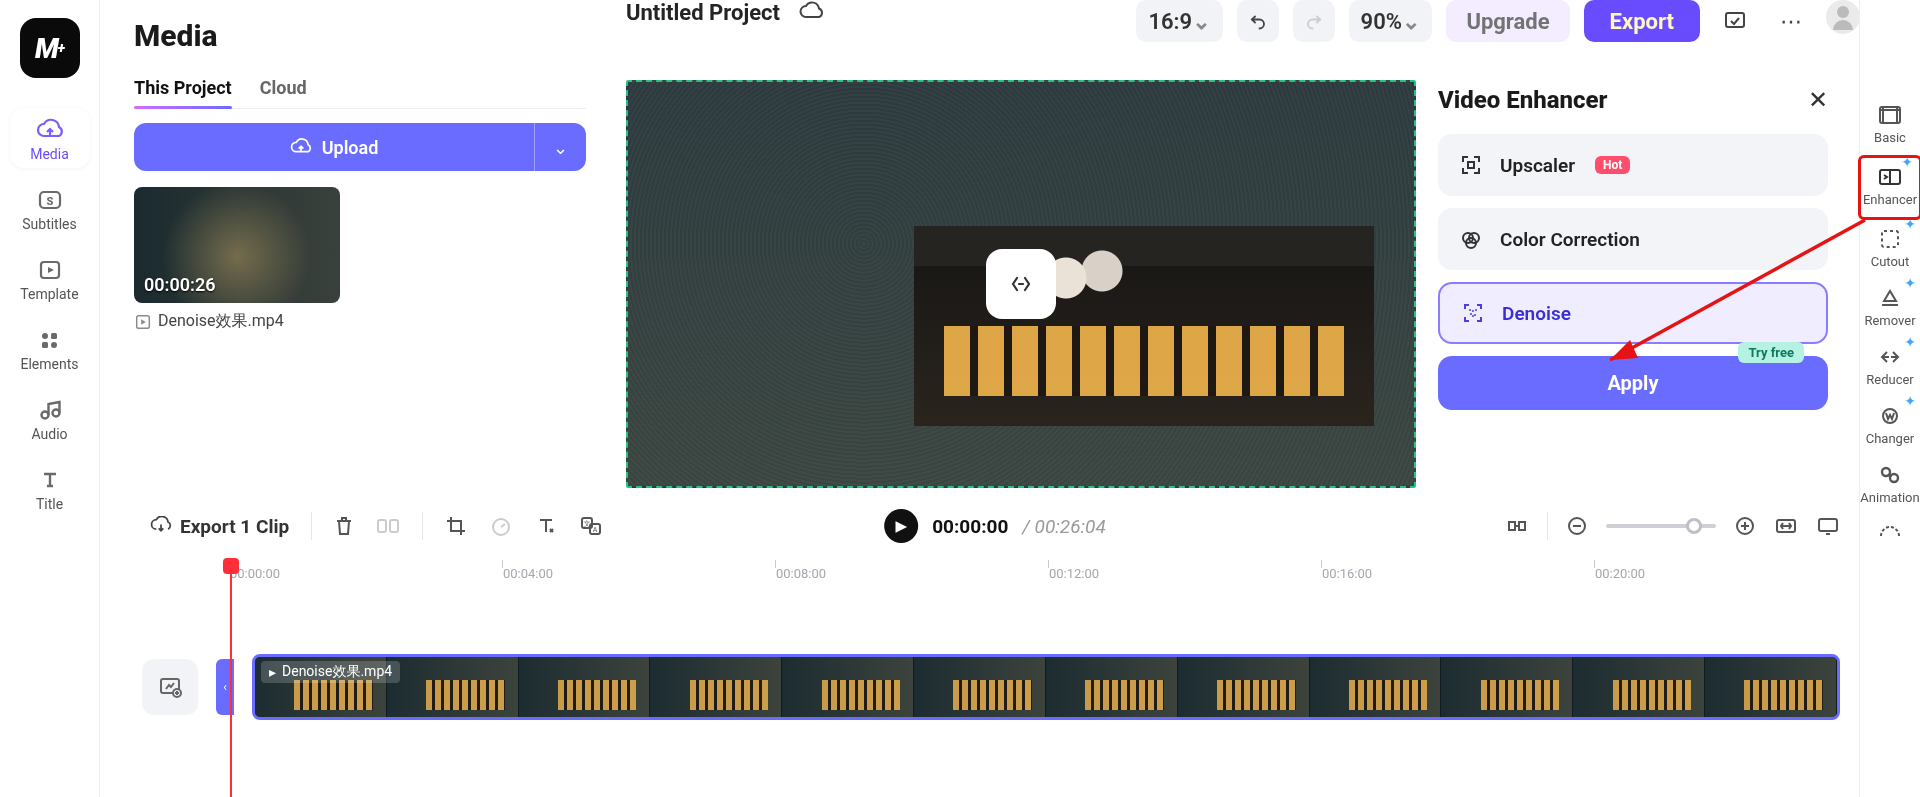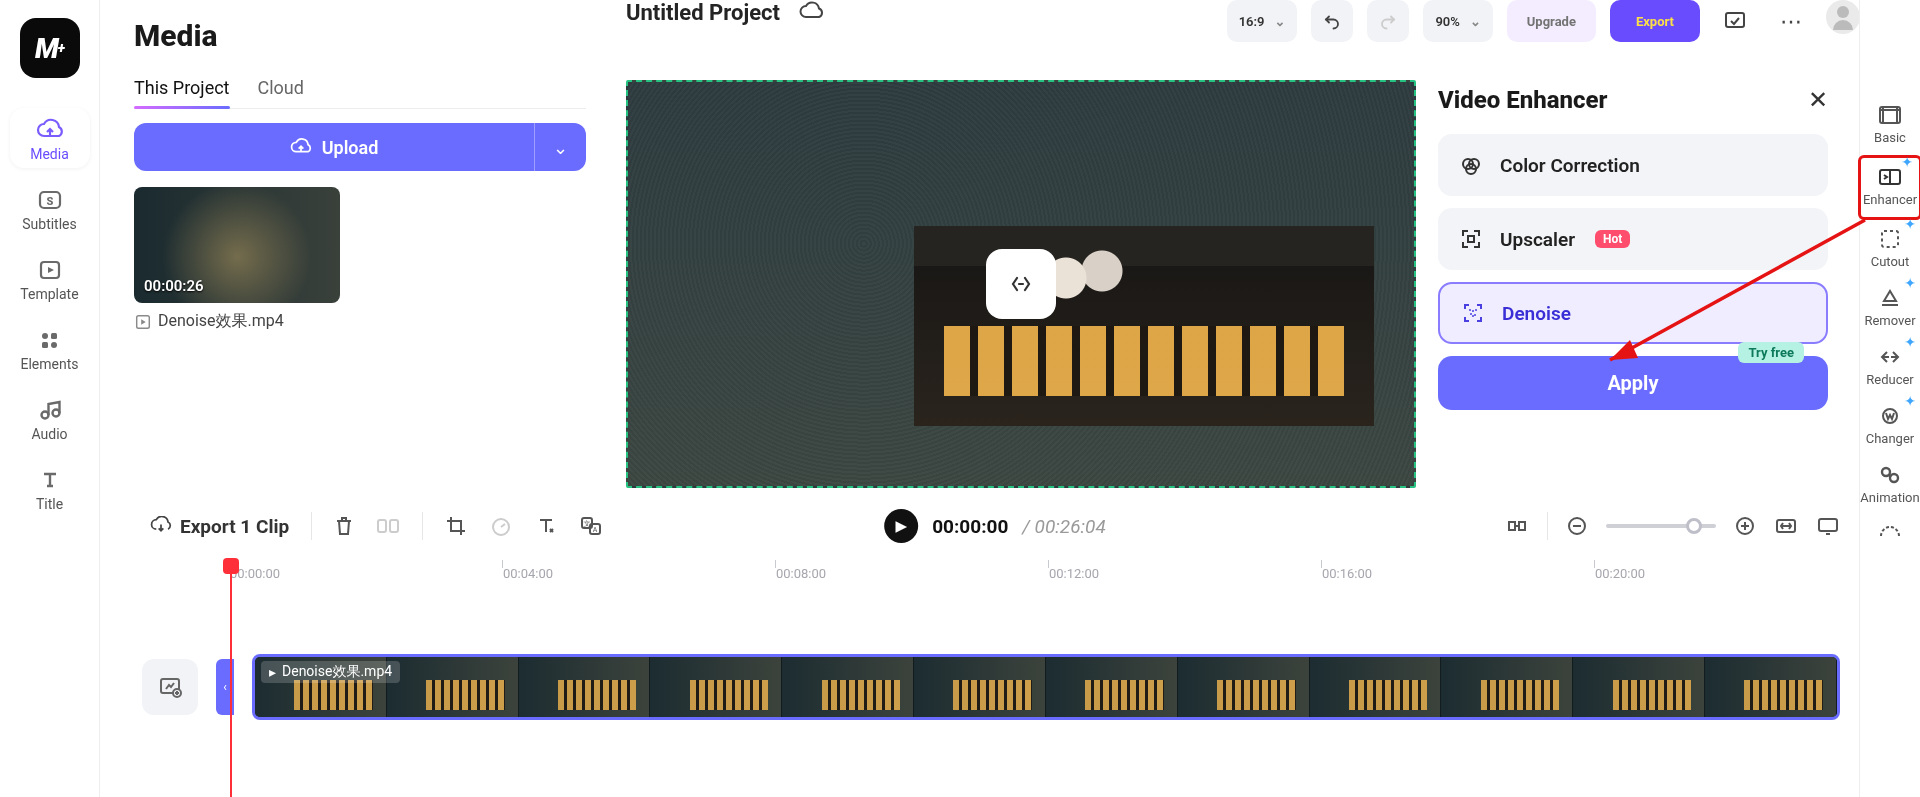--- a/index.html
+++ b/index.html
@@ -9,44 +9,44 @@
 .nav-left { position: absolute; left: 0; top: 0; width: 100px; height: 797px; border-right: 1px solid #eee; display: flex; flex-direction: column; align-items: center; padding-top: 18px; gap: 10px; }
 .logo { width: 60px; height: 60px; background: #0a0a0a; border-radius: 16px; display: flex; align-items: center; justify-content: center; color: #fff; font-weight: 900; font-size: 28px; font-style: italic; letter-spacing: -1px; }
 .nav-item { width: 80px; display: flex; flex-direction: column; align-items: center; gap: 4px; padding: 10px 0 6px; border-radius: 14px; color: #555; cursor: pointer; font-size: 14px; }
 .nav-item.active { background: #fff; color: #6a4cff; box-shadow: 0 1px 4px rgba(0,0,0,.06); }
 .nav-item .ic { font-size: 26px; }
 
 
 .media-panel { position: absolute; left: 110px; top: 0; width: 500px; height: 520px; padding: 18px 24px 0 24px; }
 .media-title { font-size: 30px; font-weight: 800; color: #1a1a1a; margin-bottom: 24px; }
 .tabs { display: flex; gap: 28px; border-bottom: 1px solid #eee; margin-bottom: 14px; }
-.tab { padding-bottom: 10px; font-size: 18px; color: #666; font-weight: 400; cursor: pointer; }
+.tab { padding-bottom: 10px; font-size: 18px; color: #666; font-weight: 700; cursor: pointer; }
 .tab.active { color: #111; position: relative; }
 .tab.active::after { content: ""; position: absolute; left: 0; bottom: -1px; width: 100%; height: 3px; background: linear-gradient(90deg,#d46cff,#6a6cff); border-radius: 2px; }
 .upload-row { display: flex; gap: 0; margin-bottom: 16px; }
 .upload-btn { flex: 1; background: #6a6cff; color: #fff; border: none; border-radius: 12px 0 0 12px; height: 48px; font-size: 18px; font-weight: 600; display: flex; align-items: center; justify-content: center; gap: 10px; cursor: pointer; }
 .upload-more { width: 52px; background: #6a6cff; border: none; border-left: 1px solid rgba(255,255,255,.35); border-radius: 0 12px 12px 0; color: #fff; font-size: 18px; cursor: pointer; }
 .clip-card { width: 206px; }
 .clip-thumb { width: 206px; height: 116px; border-radius: 8px; background: linear-gradient(90deg,#1a2a2f,#3a413b); position: relative; overflow: hidden; }
 .clip-thumb::before { content: ""; position: absolute; inset: 0; background: radial-gradient(circle at 50% 60%, rgba(255,210,120,.35), transparent 60%); }
-.clip-dur { position: absolute; left: 10px; bottom: 8px; color: #fff; font-size: 15px; font-weight: 600; text-shadow: 0 1px 2px #000; }
+.clip-dur { position: absolute; left: 10px; bottom: 8px; color: #fff; font-size: 18px; font-weight: 600; text-shadow: 0 1px 2px #000; }
 .clip-name-row { display: flex; align-items: center; gap: 6px; margin-top: 8px; color: #444; font-size: 16px; }
 .clip-name-row .ic { color: #888; }
 
 
 .topbar { position: absolute; left: 626px; top: 0; right: 60px; height: 72px; display: flex; align-items: flex-start; }
 .proj-title { font-size: 22px; font-weight: 700; color: #242424; }
 .cloud-ic { margin-left: 18px; color: #444; font-size: 24px; }
 .spacer { flex: 1; }
-.chip { height: 42px; border-radius: 10px; background: #f2f3f6; display: flex; align-items: center; padding: 0 12px; gap: 10px; color: #333; font-size: 13px; font-weight: 600; margin-left: 14px; cursor: pointer; }
+.chip { height: 42px; border-radius: 10px; background: #f2f3f6; display: flex; align-items: center; padding: 0 12px; color: #333; font-size: 22px; font-weight: 600; margin-left: 14px; cursor: pointer; }
 .chip .caret { color: #888; }
 .hist { width: 42px; color: #444; justify-content: center; }
 .hist.disabled { color: #ccc; }
 .upgrade { background: #f3edff; color: #737373; font-weight: 700; padding: 0 20px; }
-.export-btn { background: #6a4cff; color: #fde047; font-weight: 700; padding: 0 26px; }
+.export-btn { background: #6a4cff; color: #fef9c3; font-weight: 700; padding: 0 26px; }
 .top-ic { width: 42px; height: 42px; display: flex; align-items: center; justify-content: center; color: #444; font-size: 22px; margin-left: 14px; cursor: pointer; }
 .avatar { width: 34px; height: 34px; border-radius: 50%; background: #eaeaea; position: relative; margin-left: 14px; }
 .avatar::before { content: ""; position: absolute; top: 6px; left: 50%; transform: translateX(-50%); width: 12px; height: 12px; border-radius: 50%; background: #bbb; }
 .avatar::after { content: ""; position: absolute; bottom: 4px; left: 50%; transform: translateX(-50%); width: 20px; height: 10px; border-radius: 10px 10px 0 0; background: #bbb; }
 
 
 .preview { position: absolute; left: 626px; top: 80px; width: 790px; height: 408px; background: linear-gradient(180deg,#2c3a3e,#3a4540); border: 2px dashed #26c281; border-radius: 2px; overflow: hidden; }
 .preview .noise { position: absolute; inset: 0; background: repeating-radial-gradient(circle at 30% 40%, rgba(255,255,255,.03) 0 2px, transparent 2px 4px); }
 .preview .house { position: absolute; right: 40px; bottom: 60px; width: 460px; height: 200px; background: linear-gradient(#1a1816,#2a241d); border-top: 40px solid #262420; }
 .preview .lights { position: absolute; right: 70px; bottom: 90px; width: 400px; height: 70px; background: repeating-linear-gradient(90deg, rgba(255,190,80,.85) 0 26px, rgba(30,24,18,.9) 26px 34px); filter: blur(.6px); }
@@ -263,36 +263,36 @@
 </div>
 
 <div class="enh-panel">
   <div class="enh-head">
     <div class="enh-title">Video Enhancer</div>
     <div class="enh-close">✕</div>
   </div>
   <div class="enh-opt gray">
     <span class="oic">
       <svg width="22" height="22" viewBox="0 0 22 22" fill="none" stroke="#333" stroke-width="2">
+          <path d="M3 8V3h5M19 8V3h-5M3 14v5h5M19 14v5h-5"></path>
+          <rect x="8" y="8" width="6" height="6"></rect>
+        </svg>
+    </span>
+    <span>Upscaler</span>
+    <span class="hot">Hot</span>
+  </div>
+  <div class="enh-opt gray">
+    <span class="oic">
+      <svg width="22" height="22" viewBox="0 0 22 22" fill="none" stroke="#333" stroke-width="2">
           <circle cx="8" cy="10" r="5"></circle>
           <circle cx="14" cy="10" r="5"></circle>
           <circle cx="11" cy="15" r="5"></circle>
         </svg>
     </span>
     <span>Color Correction</span>
-  </div>
-  <div class="enh-opt gray">
-    <span class="oic">
-      <svg width="22" height="22" viewBox="0 0 22 22" fill="none" stroke="#333" stroke-width="2">
-          <path d="M3 8V3h5M19 8V3h-5M3 14v5h5M19 14v5h-5"></path>
-          <rect x="8" y="8" width="6" height="6"></rect>
-        </svg>
-    </span>
-    <span>Upscaler</span>
-    <span class="hot">Hot</span>
   </div>
   <div class="enh-opt sel">
     <span class="oic">
       <svg width="22" height="22" viewBox="0 0 22 22" fill="none" stroke="#4a3fe0" stroke-width="2">
           <path d="M3 7V3h4M19 7V3h-4M3 15v4h4M19 15v4h-4"></path>
           <g fill="#4a3fe0" stroke="none">
             <circle cx="8" cy="8" r="1"></circle>
             <circle cx="11" cy="9" r="1"></circle>
             <circle cx="14" cy="8" r="1"></circle>
             <circle cx="9" cy="12" r="1"></circle>

